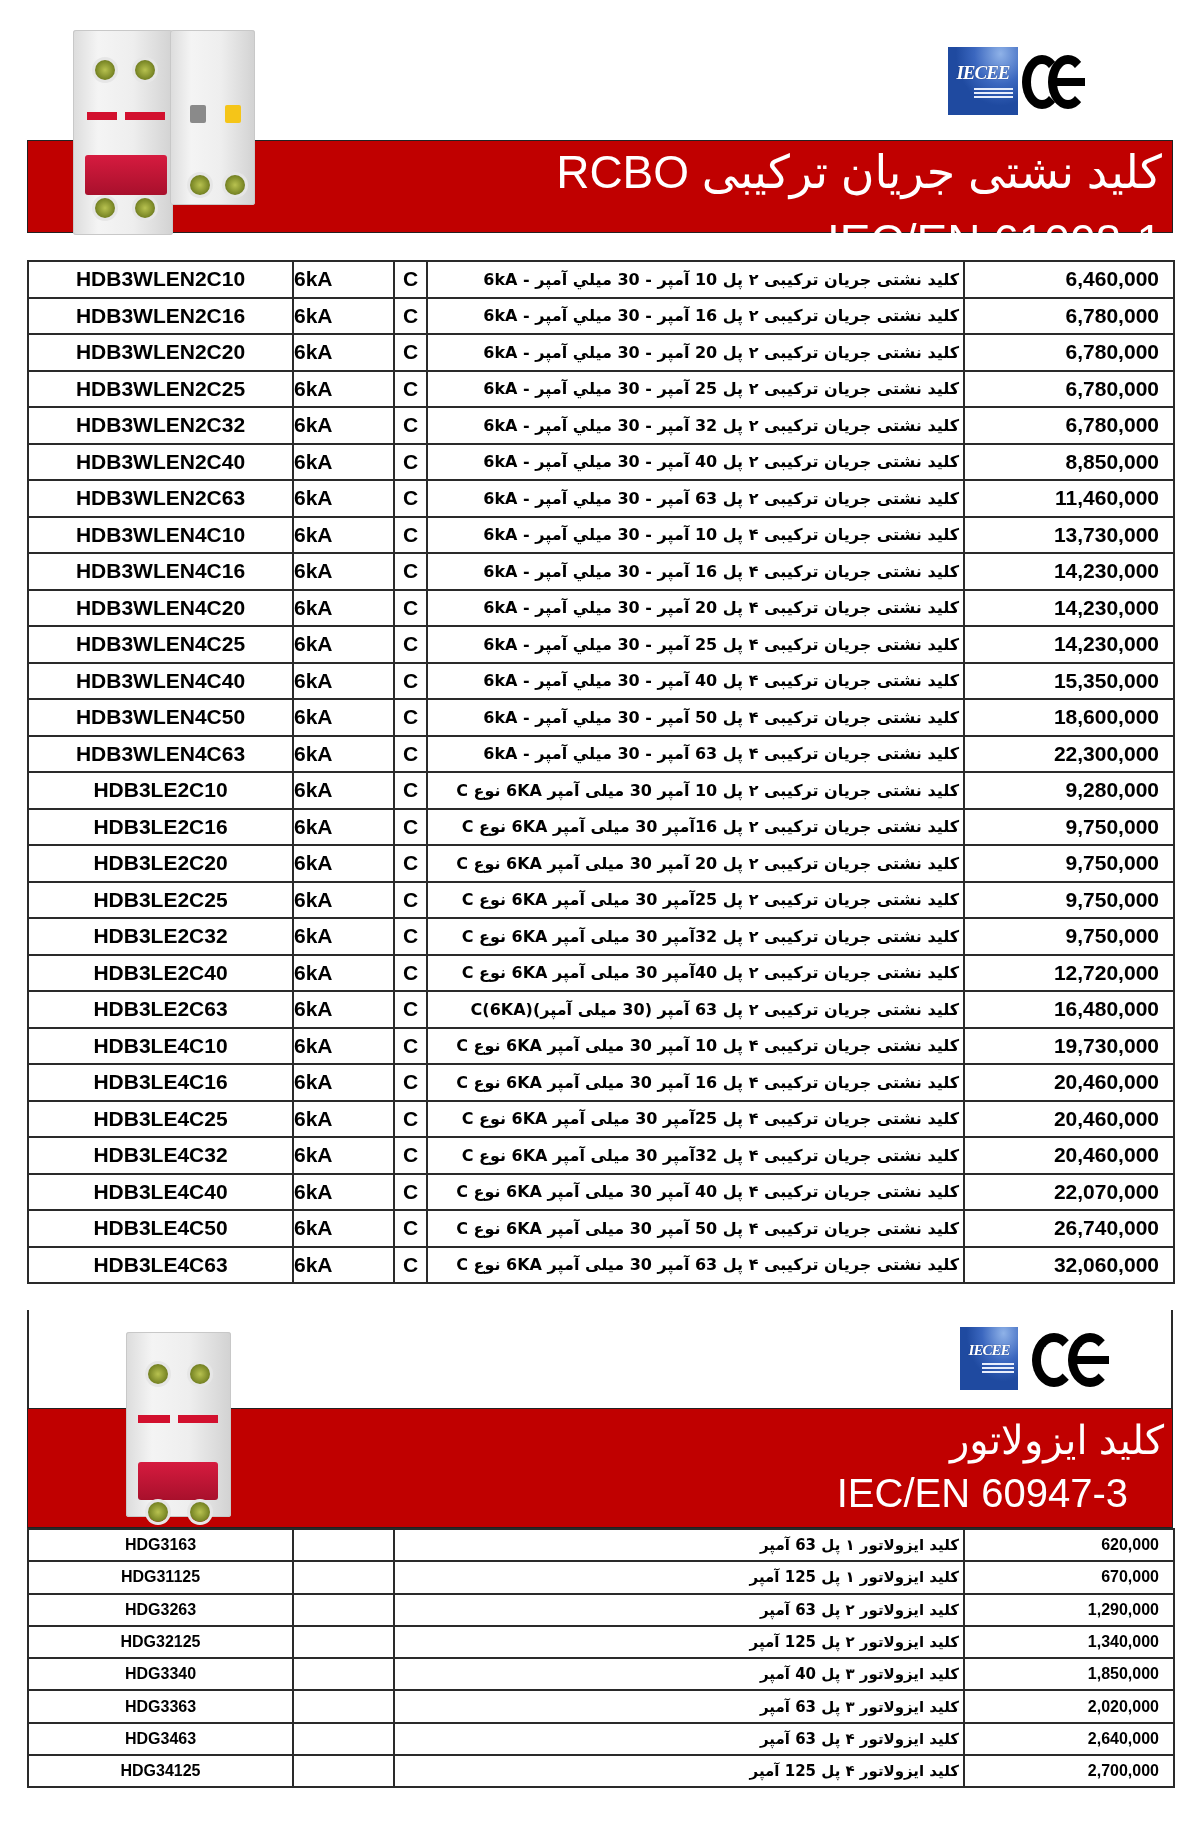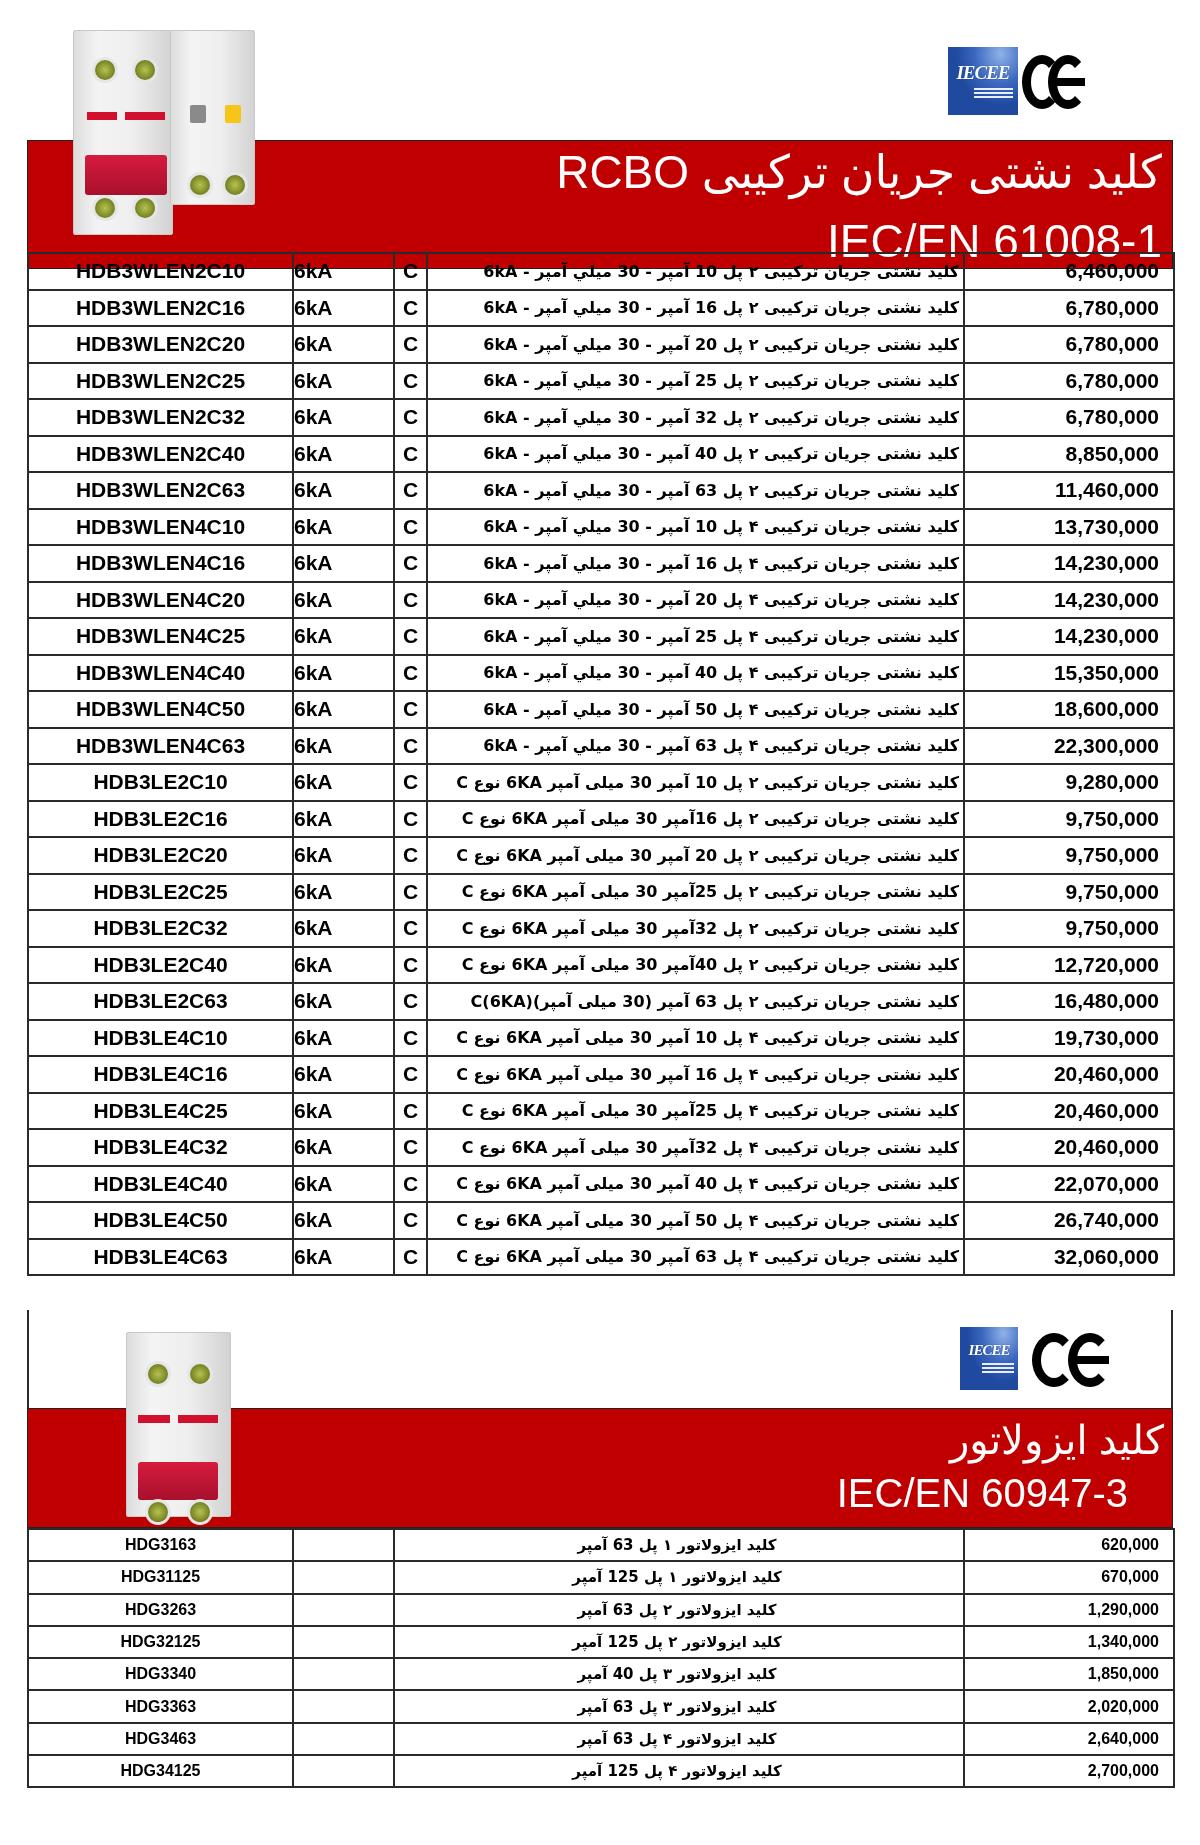--- a/index.html
+++ b/index.html
@@ -48,62 +48,62 @@
   table.grid td {
     border: 2px solid #2a2a2a; height: 36.5px; padding: 0; font-weight: bold; white-space: nowrap; overflow: hidden;
   }
   td.code { text-align: center; font-size: 21px; font-family: "Liberation Sans", sans-serif; }
   td.ka { text-align: left; font-size: 21px; }
   td.curve { text-align: center; font-size: 21px; }
   td.desc { text-align: right; direction: rtl; font-size: 16px; padding-right: 4px !important; font-family: "DejaVu Sans", sans-serif; font-weight: bold; }
   td.price { text-align: right; font-size: 21px; padding-right: 14px !important; }
   table.iso td { height: 32.3px; }
   table.iso td.code, table.iso td.price { font-size: 16px; }
-  table.iso td.desc { font-size: 15px; text-align: center; }
+  table.iso td.desc { font-size: 15px; }
 
   .white-block { position: absolute; border: 2px solid #2a2a2a; border-top: none; border-bottom: none; background: #fff; }
 </style>
 </head>
 <body>
 
 <div class="iecee" style="left:948px; top:47px; width:70px; height:68px;">
   <span class="txt" style="font-size:19px;">IECEE</span>
   <div class="lines">
       <i></i>
       <i></i>
       <i></i>
     </div>
 </div>
 <div class="ce" style="left:1022px; top:55px; width:66px; height:54px;">
   <div class="c" style="width:40px; height:54px;"></div>
   <div class="e" style="width:40px; height:54px; margin-left:-14px;"></div>
 </div>
 
-<div class="banner" style="left:27px; top:140px; width:1146px; height:129px;">
+<div class="banner" style="left:27px; top:140px; width:1146px; height:93px;">
   <div class="banner-title" style="right:10px; top:4px; font-size:46px;">کلید نشتی جریان ترکیبی RCBO</div>
   <div class="banner-std" style="right:10px; top:62px; font-size:46px;margin-top:11px;">IEC/EN 61008-1</div>
 </div>
 
 <div class="product" style="left:65px; top:30px; width:195px; height:205px;">
   <div class="rcbo-body" style="left:8px; top:0; width:100px; height:205px;"></div>
   <div class="rcbo-body" style="left:105px; top:0; width:85px; height:175px;"></div>
   <div class="screw" style="left:30px; top:30px;"></div>
   <div class="screw" style="left:70px; top:30px;"></div>
   <div class="brand-strip" style="left:22px; top:82px; width:30px;"></div>
   <div class="brand-strip" style="left:60px; top:82px; width:40px;"></div>
   <div class="btn-r" style="left:125px; top:75px;"></div>
   <div class="btn-t" style="left:160px; top:75px;"></div>
   <div class="handle" style="left:20px; top:125px; width:82px; height:40px;"></div>
   <div class="screw" style="left:30px; top:168px;"></div>
   <div class="screw" style="left:70px; top:168px;"></div>
   <div class="screw" style="left:125px; top:145px;"></div>
   <div class="screw" style="left:160px; top:145px;"></div>
 </div>
 
-<table class="grid" style="left:27px; top:252px; width:1146px;">
+<table class="grid" style="left:27px; top:260px; width:1146px;">
   <colgroup>
     <col style="width:265px">
       <col style="width:101px">
       <col style="width:33px">
       <col style="width:537px">
       <col style="width:210px">
   </colgroup>
   <tbody id="rcbo-body">
       <tr>
         <td class="code">HDB3WLEN2C10</td>

